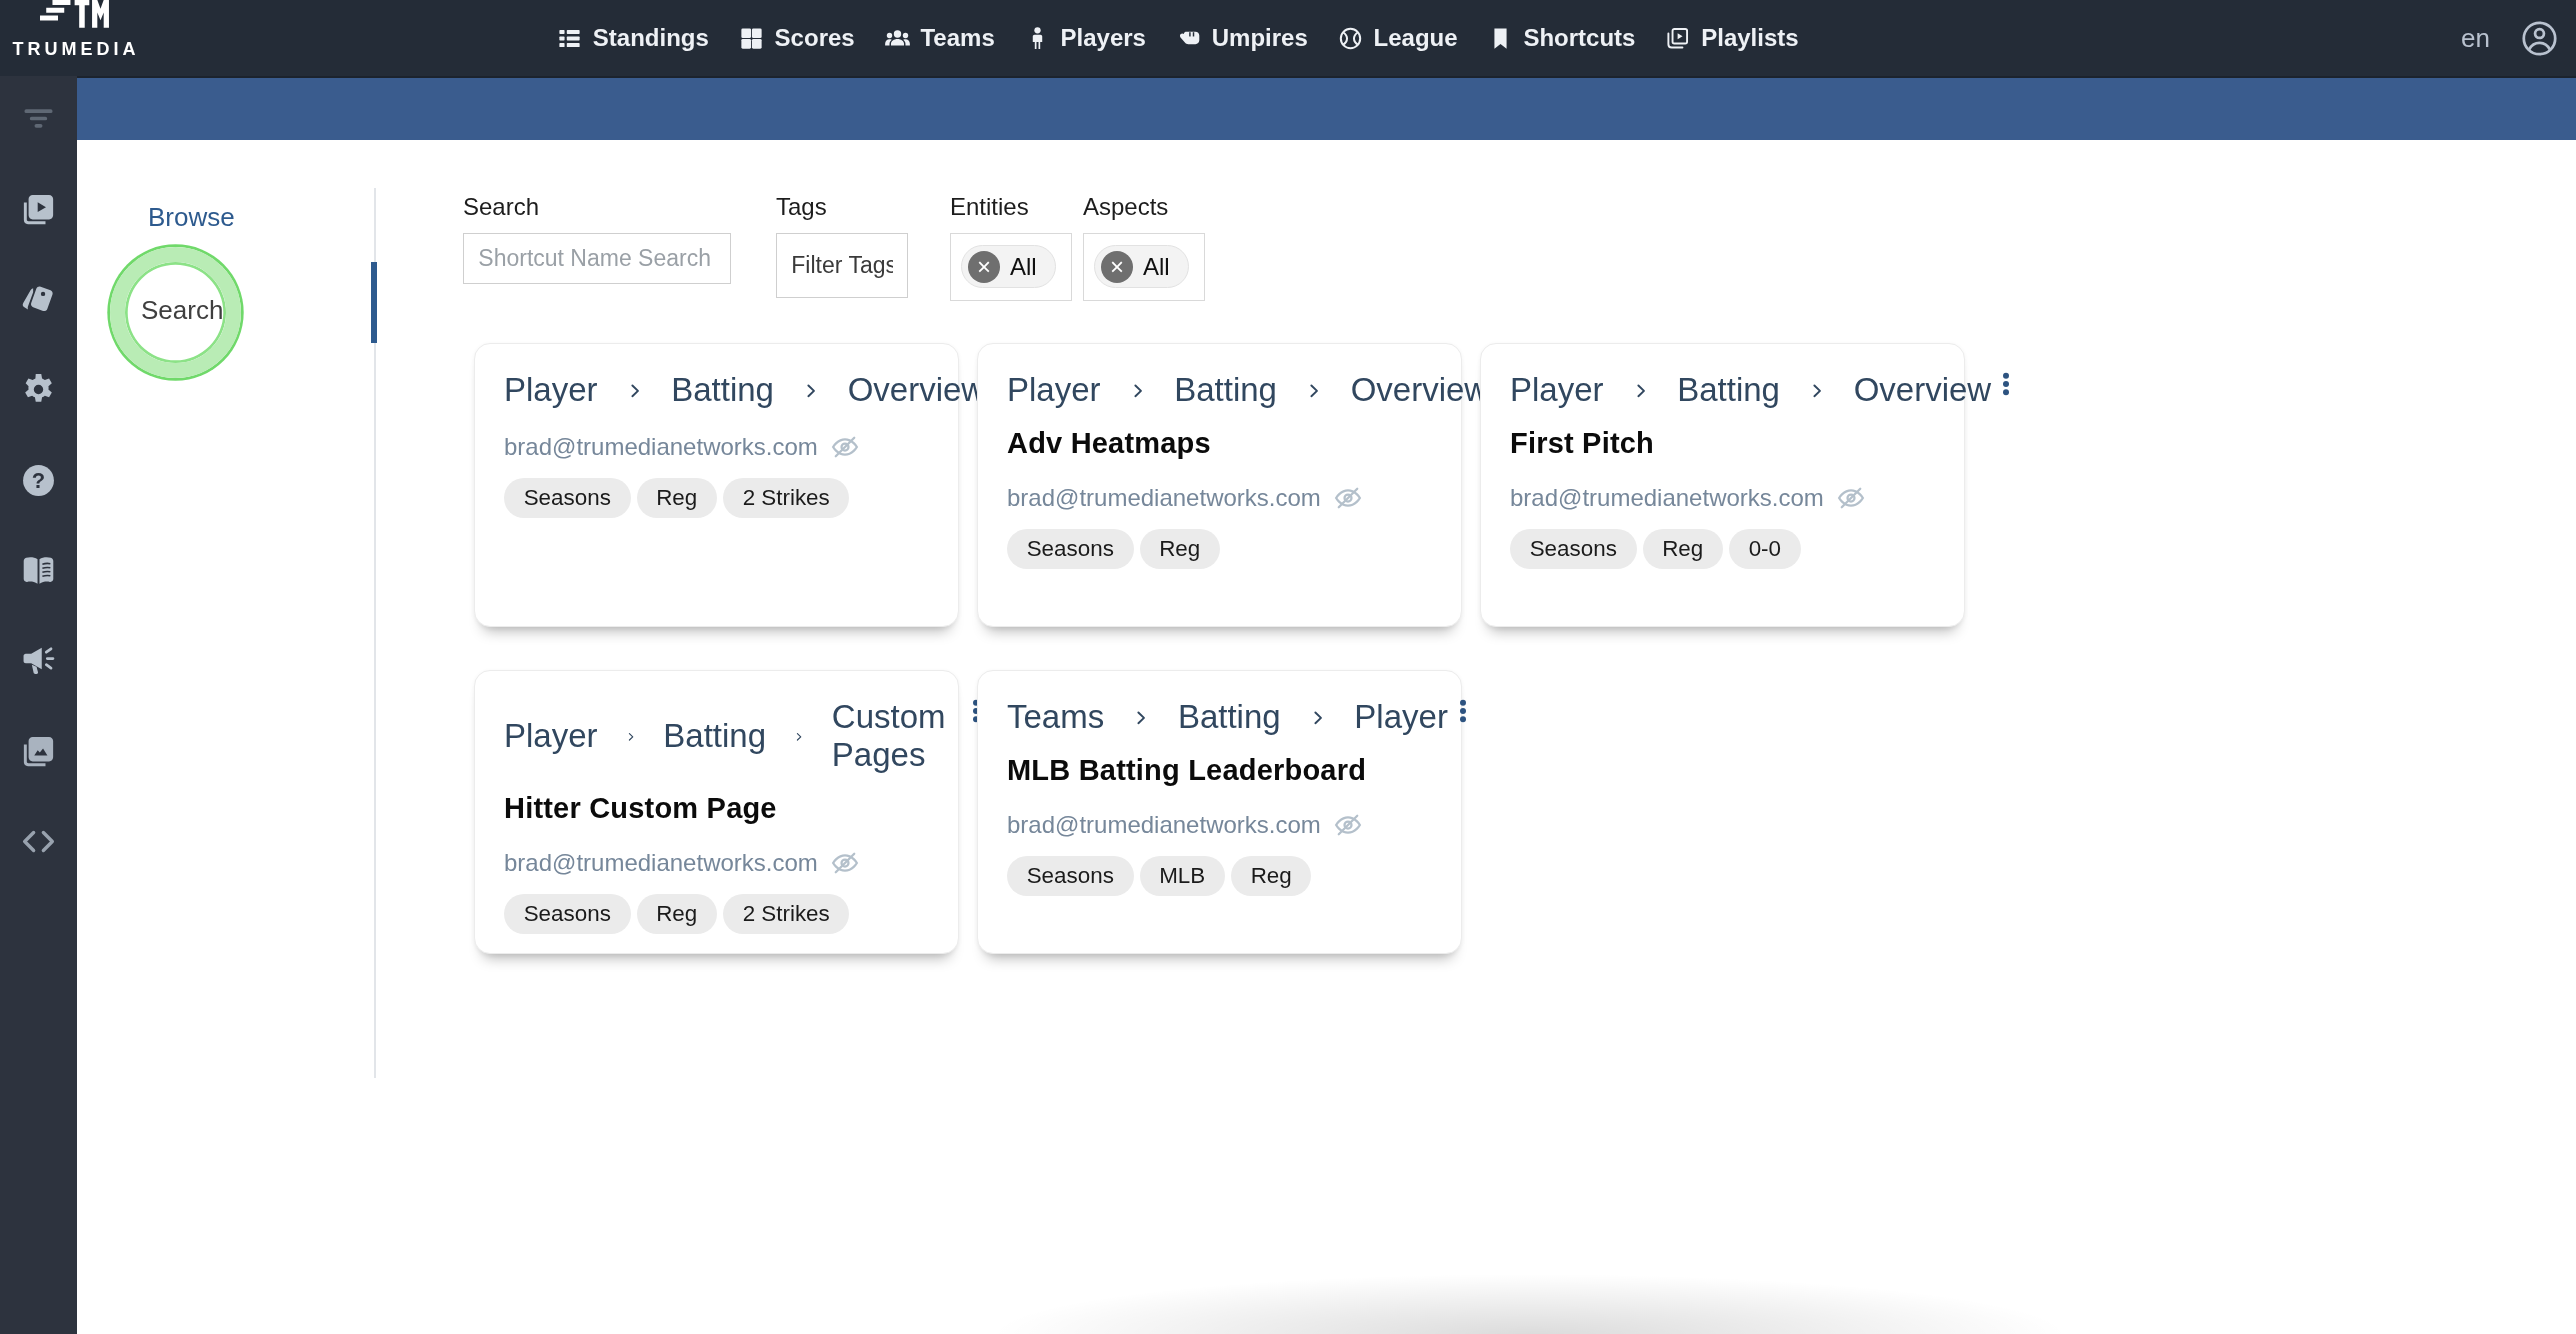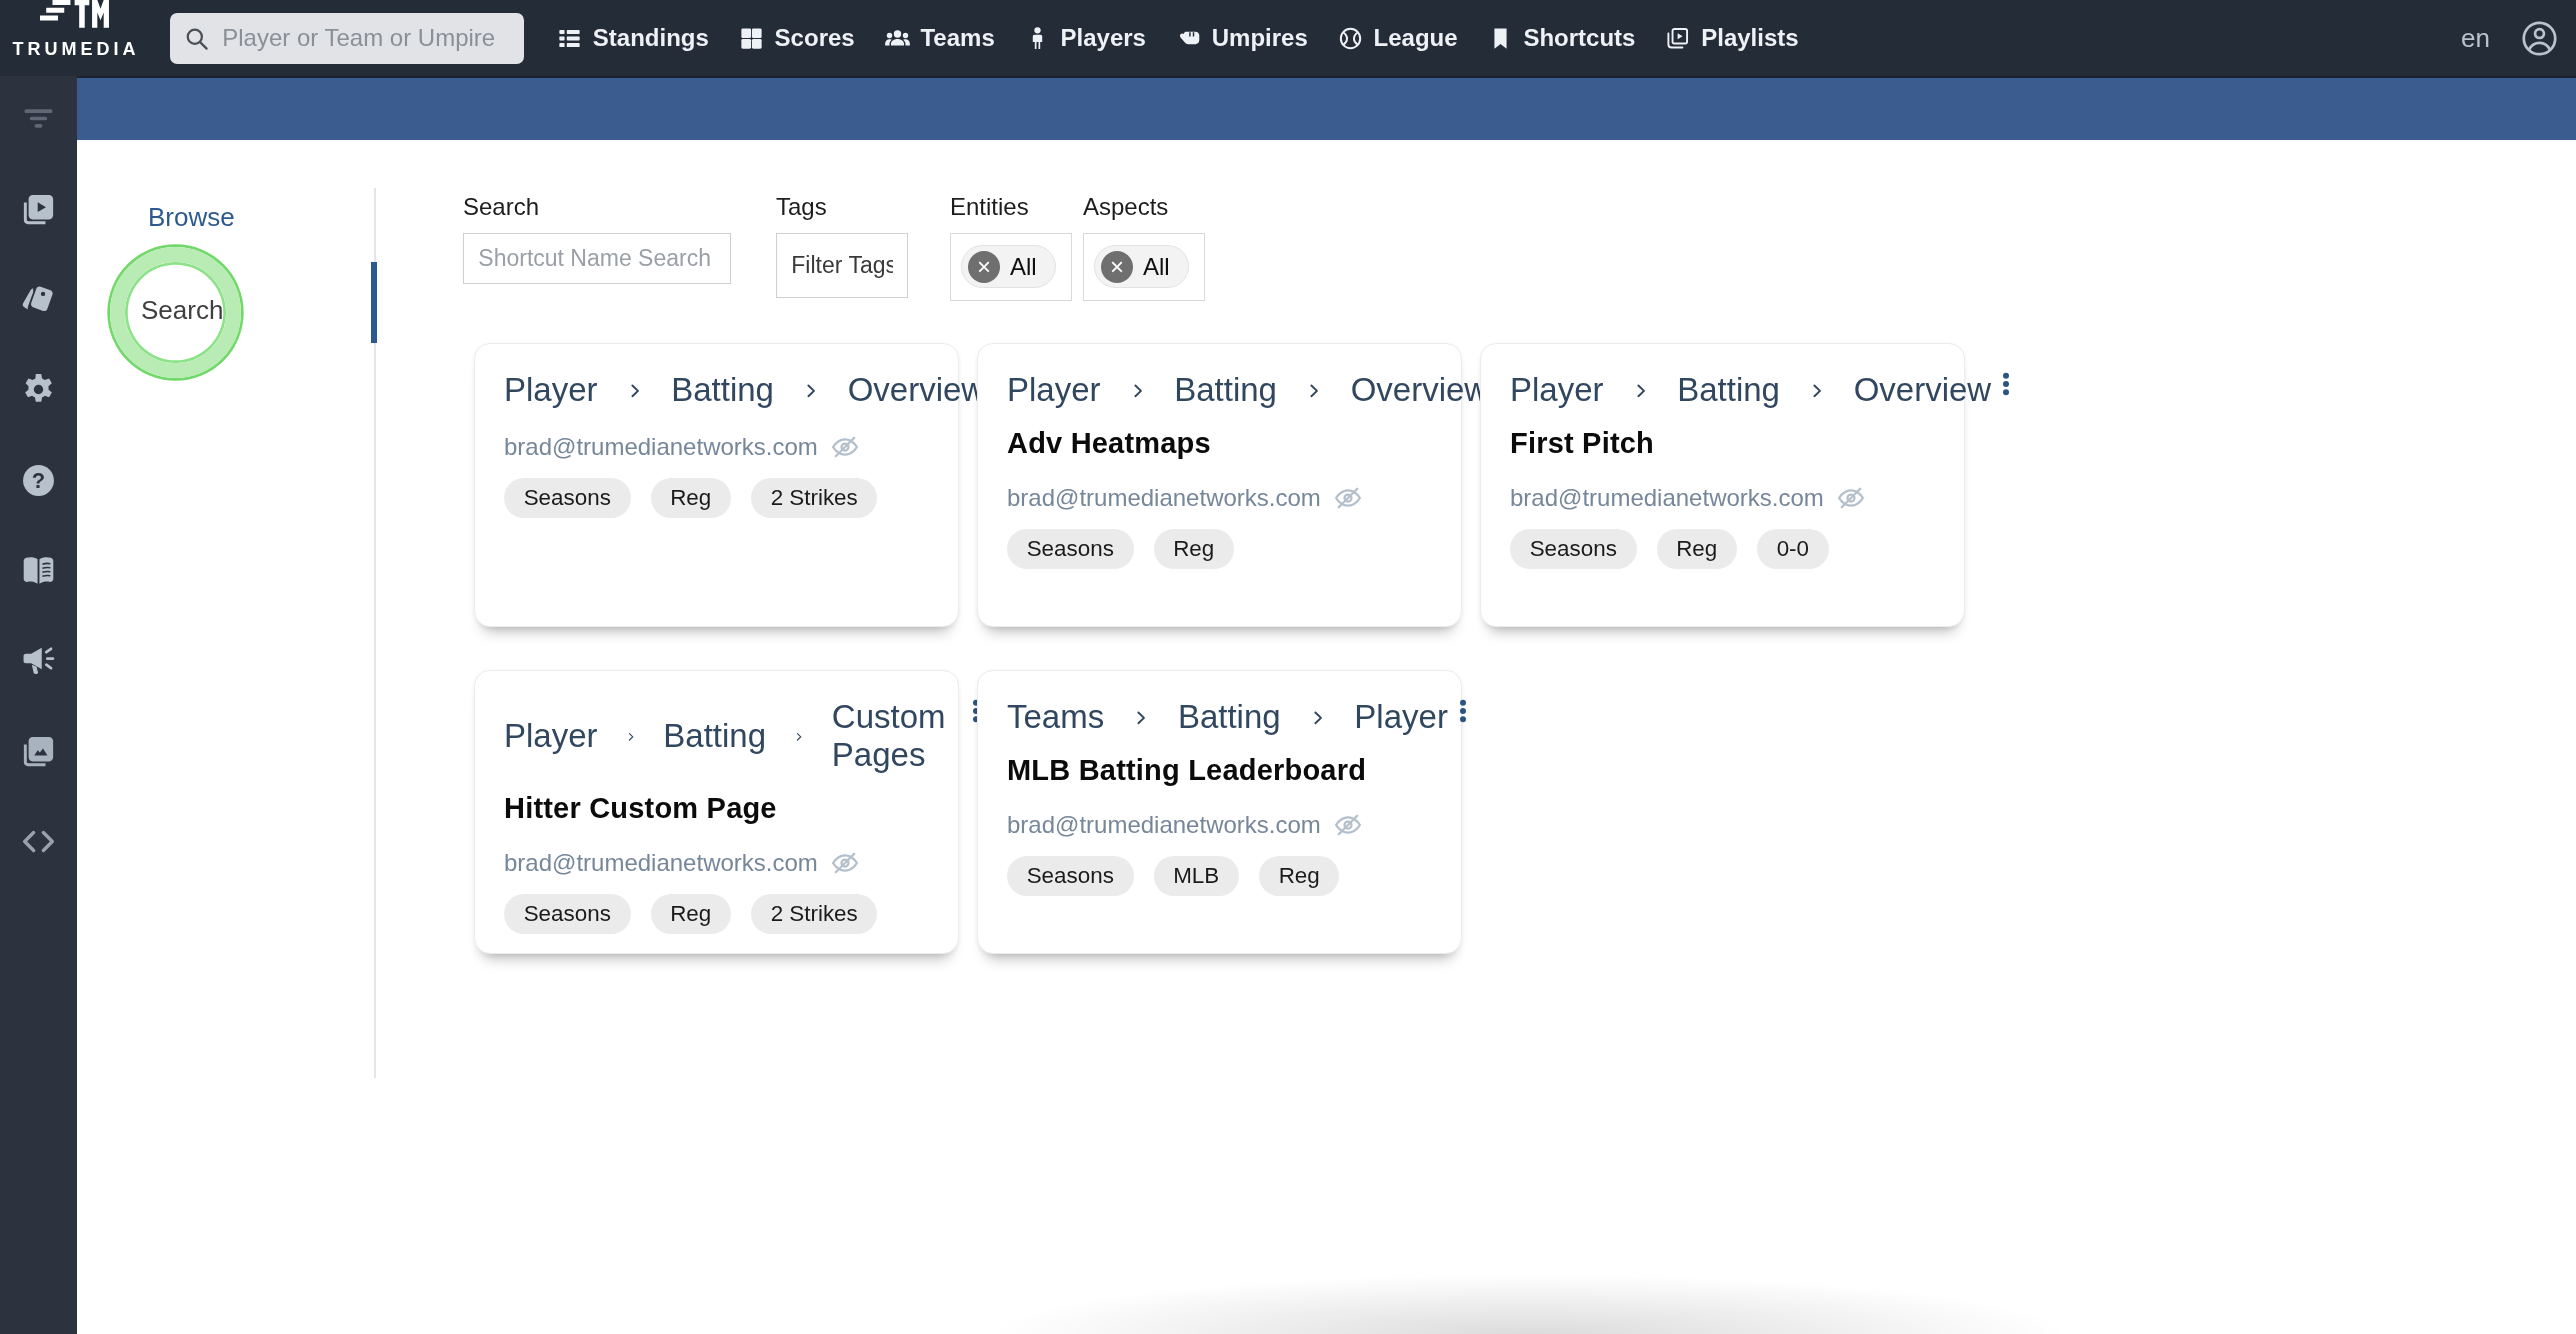--- a/index.html
+++ b/index.html
@@ -71,21 +71,21 @@
   .card{box-sizing:border-box;width:485px;height:284px;background:#fff;border:0.9px solid #ececec;border-radius:16px;box-shadow:0 12.5px 14.3px -9px rgba(0,0,0,0.28),0 1.8px 4.5px rgba(0,0,0,0.05);padding:27px 29px;position:relative;cursor:pointer;}
   .card-head{display:flex;justify-content:space-between;align-items:flex-start;}
   .breadcrumb{display:flex;align-items:center;gap:27px;font-size:33px;color:#31475f;flex-wrap:nowrap;}
   .breadcrumb .icon{width:19.7px;height:19.7px;color:#31475f;margin-top:1.8px;}
   .kebab{border:0;background:transparent;padding:0;margin:-1.8px 0 0 0;cursor:pointer;}
   .kebab .icon{width:30px;height:30px;color:#2d5380;}
   .card-title{margin:18px 0 0 0;font-size:29px;font-weight:700;color:#0b0b0b;letter-spacing:0.2px;}
   .owner-row{margin-top:23px;display:flex;align-items:center;gap:12.5px;}
   .owner{font-size:24px;color:#76879a;}
   .owner-row .icon{width:30px;height:30px;color:#b4c0cb;}
-  .tag-row{margin-top:16px;display:flex;align-items:center;gap:20px;}
+  .tag-row{margin-top:16px;display:flex;align-items:center;gap:6px;}
   .pill{background:#ebebeb;border-radius:894px;padding:7.2px 19.7px;font-size:22.4px;color:#1b1b1b;line-height:1.15;white-space:nowrap;}
 
   .bottom-shade{position:absolute;left:850px;bottom:0;width:1360px;height:85px;background:radial-gradient(ellipse 55% 100% at 50% 100%, rgba(0,0,0,0.14), rgba(0,0,0,0) 72%);pointer-events:none;}
 </style>
 </head>
 <body>
 
 <div class="stage">
 
   <header class="topbar">
@@ -93,29 +93,20 @@
       <span class="icon">
           <svg viewBox="0 0 52 26" fill="currentColor">
             <rect x="9" y="0" width="13" height="3.6"></rect>
             <rect x="4.5" y="5.6" width="13" height="3.6"></rect>
             <rect x="0" y="11.2" width="13" height="3.6"></rect>
             <path d="M25 0h10.6v3.8h-3.3V20h-4V3.8H25z"></path>
             <path d="M37.6 0h3.8l2.3 6.4L46 0h3.8v20h-3.8V9l-2.3 5.6L41.4 9v11h-3.8z"></path>
           </svg>
         </span>
       <span class="logo-text">TRUMEDIA</span>
-    </div>
-    <div class="global-search">
-      <span class="icon">
-          <svg viewBox="0 0 24 24" fill="none" stroke="currentColor" stroke-width="2">
-            <circle cx="10.5" cy="10.5" r="6.3"></circle>
-            <path d="M15.2 15.2L21 21" stroke-linecap="round"></path>
-          </svg>
-        </span>
-      <input id="global-search-input" type="text" placeholder="Player or Team or Umpire" style="">
     </div>
     <nav class="main-nav" id="main-nav">
         <a class="nav-item">
           <span class="icon">
             <svg viewBox="0 0 24 24" fill="currentColor">
               <rect x="3" y="4.4" width="4.6" height="3.5" rx="0.6"></rect>
               <rect x="9.6" y="4.4" width="11.4" height="3.5" rx="0.6"></rect>
               <rect x="3" y="10.25" width="4.6" height="3.5" rx="0.6"></rect>
               <rect x="9.6" y="10.25" width="11.4" height="3.5" rx="0.6"></rect>
               <rect x="3" y="16.1" width="4.6" height="3.5" rx="0.6"></rect>

